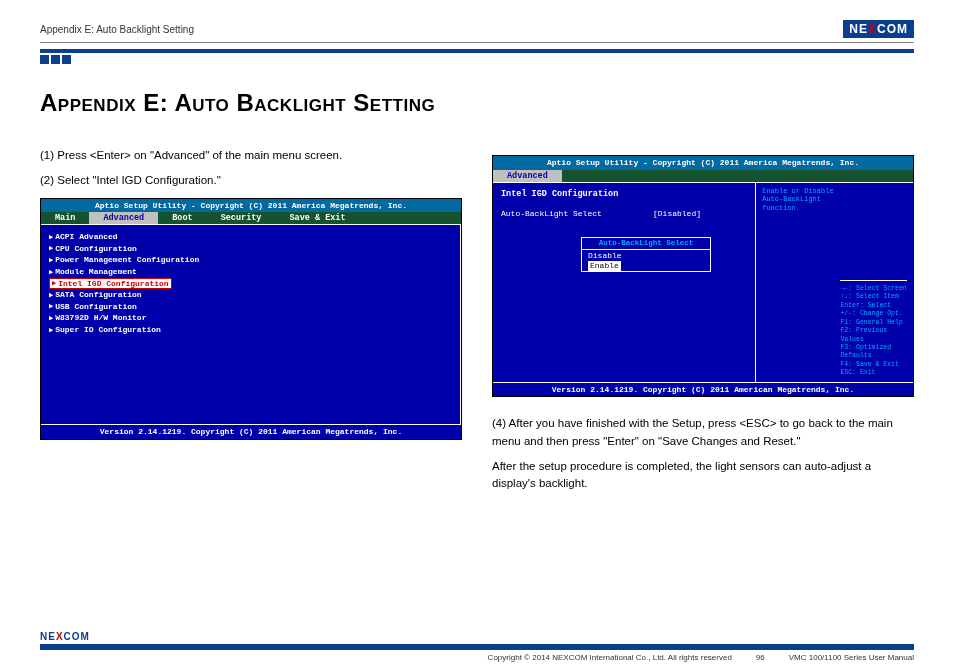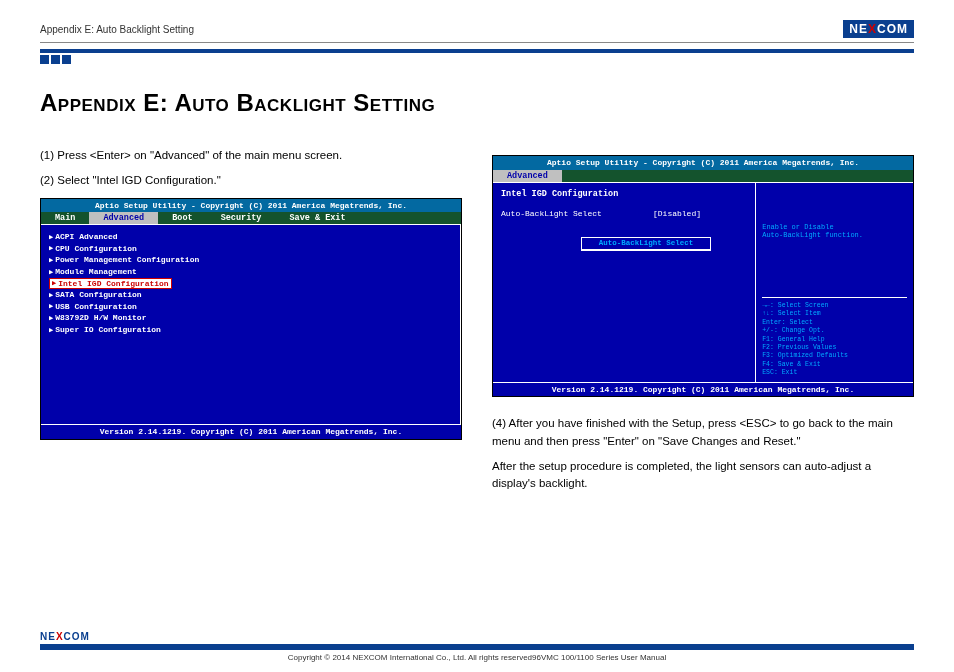--- a/index.html
+++ b/index.html
@@ -17,37 +17,37 @@
   .col { flex: 1; }
   .step { font-size: 11.5px; margin-bottom: 8px; line-height: 1.5; }
   
   .bios { width: 100%; background: #0000aa; color: #fff; font-family: "Courier New", monospace; font-size: 8px; line-height: 1.2; border: 1px solid #000; margin-top: 8px; }
   .bios-top { background: #0369a1; color: #fff; text-align: center; font-weight: bold; padding: 2px 0; font-size: 8px; }
   .bios-tabs { display: flex; background: #14532d; color: #fff; font-weight: bold; font-size: 8.5px; }
   .bios-tabs div { padding: 1px 14px; }
   .bios-tabs .active { background: #c0c0c0; color: #0000aa; }
   .bios-body { display: flex; border-top: 1px solid #fff; min-height: 200px; }
   .bios-left { flex: 1.7; border-right: 1px solid #fff; padding: 6px 8px; }
-  .bios-right { flex: 1; padding: 4px 6px; font-size: 7px; color: #0af; display: flex; flex-direction: column; margin-top: 36px; }
+  .bios-right { flex: 1; padding: 4px 6px; font-size: 7px; color: #0af; display: flex; flex-direction: row; }
   .bios-item { color: #fff; font-weight: bold; font-size: 8px; padding: 1px 0; display: flex; align-items: center; gap: 2px; }
   .bios-item .tri { color: #fff; font-size: 7px; }
   .bios-item.sel { border: 1px solid #c00; background: #fff; color: #c00 !important; display: inline-flex; padding: 0 2px; }
   .bios-item.sel span { color: #c00; }
   .bios-right-top { color: #0af; font-size: 7px; min-height: 60px; }
   .bios-right-help { color: #0af; font-size: 6.5px; border-top: 1px solid #fff; padding-top: 4px; margin-top: auto; line-height: 1.3; }
   .bios-footer { background: #0000aa; text-align: center; color: #fff; font-weight: bold; font-size: 8px; padding: 2px 2px; border-top: 1px solid #fff; }
   .bios-section-title { color: #fff; font-weight: bold; font-size: 8.5px; margin-bottom: 10px; }
   .bios-setting { color: #fff; font-size: 8px; display: flex; justify-content: space-between; max-width: 200px; }
   .popup { border: 1px solid #fff; background: #0000aa; margin: 18px 0 0 80px; width: 130px; }
   .popup-title { text-align: center; font-weight: bold; color: #0af; font-size: 7.5px; padding: 1px 0; border-bottom: 1px solid #fff; }
   .popup-opt { padding: 1px 6px; color: #fff; font-size: 8px; }
   .popup-opt.sel { background: #fff; color: #000; display: inline-block; margin: 0 6px; padding: 0 2px; }
   .page-footer { position: absolute; bottom: 10px; left: 40px; right: 40px; }
   .footer-bar { height: 6px; background: #0a3f8f; margin-top: 2px; }
-  .footer-line { display: flex; justify-content: center; font-size: 8px; color: #333; margin-top: 3px; }
+  .footer-line { display: flex; justify-content: flex-end; font-size: 8px; color: #333; margin-top: 3px; gap: 24px; }
   .footer-logo { font-size: 10px; }
 </style>
 </head>
 <body>
 
 <div class="page">
   <div class="hdr">
     <div class="hdr-title">Appendix E: Auto Backlight Setting</div>
     <div class="logo">
       <span>NE</span><span class="x">X</span><span>COM</span>
@@ -120,20 +120,24 @@
         </div>
         <div class="bios-body">
           <div class="bios-left">
             <div class="bios-section-title">Intel IGD Configuration</div>
             <div class="bios-setting">
               <span>Auto-BackLight Select</span>
               <span>[Disabled]</span>
             </div>
             <div class="popup">
               <div class="popup-title">Auto-BackLight Select</div>
+              <div id="popup-opts">
+                  <div class="popup-opt">Disable</div>
+                  <div><span class="popup-opt sel">Enable</span></div>
+                </div>
             </div>
           </div>
           <div class="bios-right">
             <div class="bios-right-top" id="bios2-right-top">Enable or Disable<br>Auto-BackLight function.</div>
             <div class="bios-right-help" id="bios2-help">→←: Select Screen<br>↑↓: Select Item<br>Enter: Select<br>+/-: Change Opt.<br>F1: General Help<br>F2: Previous Values<br>F3: Optimized Defaults<br>F4: Save &amp; Exit<br>ESC: Exit</div>
           </div>
         </div>
         <div class="bios-footer">Version 2.14.1219. Copyright (C) 2011 American Megatrends, Inc.</div>
       </div>
 

